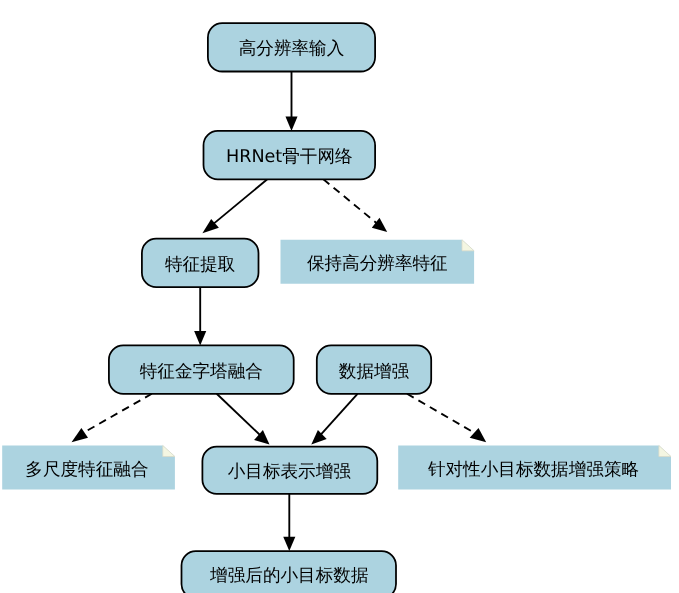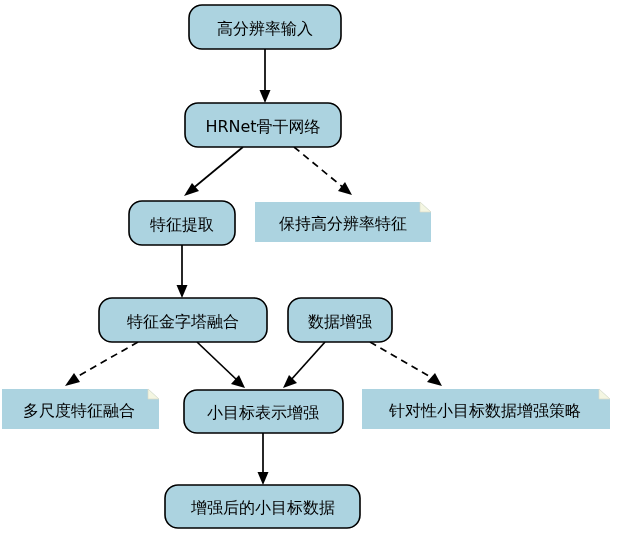--- a/index.html
+++ b/index.html
@@ -11,20 +11,21 @@
     width: 617px;
     height: 539px;
     overflow: hidden;
     font-family: "DejaVu Sans", "Liberation Sans", sans-serif;
   }
   #canvas {
     position: relative;
     width: 617px;
     height: 463px;
     background: #ffffff;
+    margin-top: 16px;
   }
   svg#flow {
     position: absolute;
     left: 0;
     top: 0;
     width: 617px;
     height: 539px;
     display: block;
   }
   .node-label {

